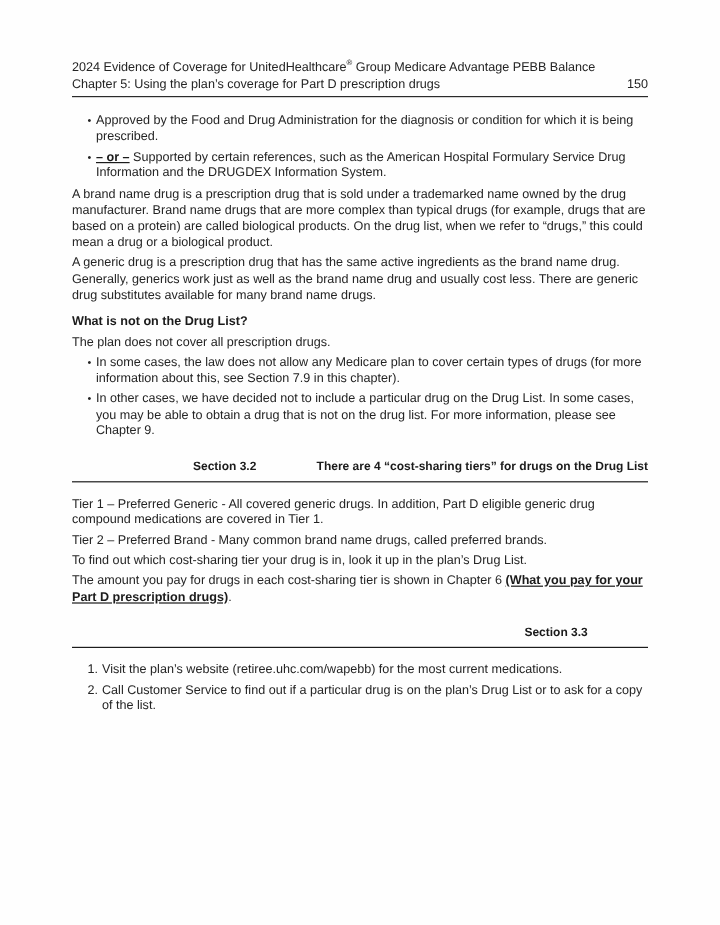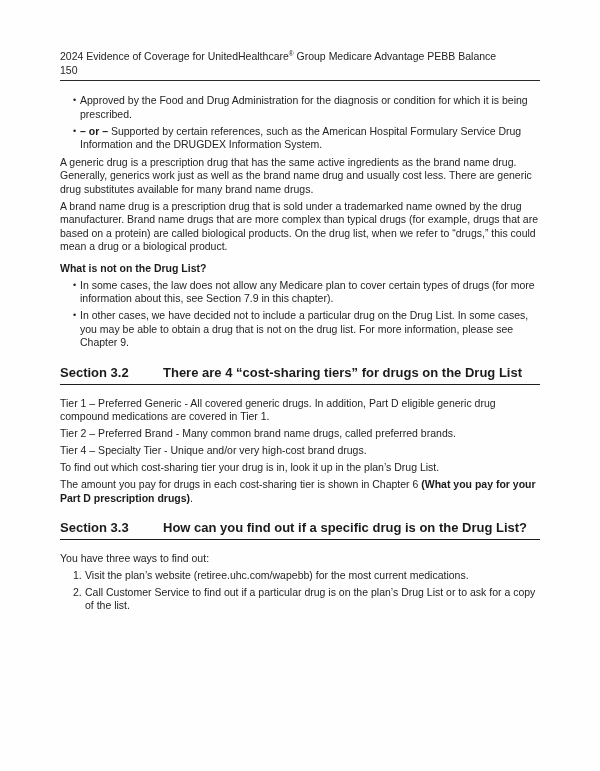--- a/index.html
+++ b/index.html
@@ -64,90 +64,90 @@
     margin-left: 13px;
     margin-bottom: 3px;
   }
   .snum { flex: 0 0 12px; }
   .stxt { flex: 1; }
   
   .section-head {
     display: flex;
     align-items: baseline;
     font-weight: bold;
-    font-size: 13px;
+    font-size: 10px;
     line-height: 14px;
     color: #1b1b1b;
     border-bottom: 1.5px solid #1c1c1c;
     padding-bottom: 4px;
     margin-top: 16px;
     margin-bottom: 12px;
+    justify-content: flex-end;
   }
   .section-label { flex: 0 0 103px; }
-  b { color: #1b1b1b; }
+  b { color: #1b1b1b; text-decoration: underline; }
 </style>
 </head>
 <body>
 
 <div class="page">
 
   <header>
     <div class="hdr-title"><span>2024 Evidence of Coverage for UnitedHealthcare</span><span class="reg-mark">®</span><span> Group Medicare Advantage PEBB Balance</span></div>
     <div class="hdr-row">
+      <span>Chapter 5: Using the plan’s coverage for Part D prescription drugs</span>
       <span>150</span>
     </div>
     <hr class="hdr-rule">
   </header>
 
   <main>
 
     <div class="blist">
       <div class="bullet-row">
         <span class="bmark">•</span>
         <span class="btxt">Approved by the Food and Drug Administration for the diagnosis or condition for which it is being prescribed.</span>
       </div>
       <div class="bullet-row">
         <span class="bmark">•</span>
         <span class="btxt"><b>– or –</b><span> Supported by certain references, such as the American Hospital Formulary Service Drug Information and the DRUGDEX Information System.</span></span>
       </div>
     </div>
 
+    <p>A brand name drug is a prescription drug that is sold under a trademarked name owned by the drug manufacturer. Brand name drugs that are more complex than typical drugs (for example, drugs that are based on a protein) are called biological products. On the drug list, when we refer to “drugs,” this could mean a drug or a biological product.</p>
     <p>A generic drug is a prescription drug that has the same active ingredients as the brand name drug. Generally, generics work just as well as the brand name drug and usually cost less. There are generic drug substitutes available for many brand name drugs.</p>
-    <p>A brand name drug is a prescription drug that is sold under a trademarked name owned by the drug manufacturer. Brand name drugs that are more complex than typical drugs (for example, drugs that are based on a protein) are called biological products. On the drug list, when we refer to “drugs,” this could mean a drug or a biological product.</p>
 
     <p class="bold-head">What is not on the Drug List?</p>
+    <p>The plan does not cover all prescription drugs.</p>
 
     <div class="blist">
       <div class="bullet-row">
         <span class="bmark">•</span>
         <span class="btxt">In some cases, the law does not allow any Medicare plan to cover certain types of drugs (for more information about this, see Section 7.9 in this chapter).</span>
       </div>
       <div class="bullet-row">
         <span class="bmark">•</span>
         <span class="btxt">In other cases, we have decided not to include a particular drug on the Drug List. In some cases, you may be able to obtain a drug that is not on the drug list. For more information, please see Chapter 9.</span>
       </div>
     </div>
 
     <div class="section-head">
       <span class="section-label">Section 3.2</span>
       <span class="section-title">There are 4 “cost-sharing tiers” for drugs on the Drug List</span>
     </div>
 
     <p>Tier 1 – Preferred Generic - All covered generic drugs. In addition, Part D eligible generic drug compound medications are covered in Tier 1.</p>
     <p>Tier 2 – Preferred Brand - Many common brand name drugs, called preferred brands.</p>
-    <p>Tier 4 – Specialty Tier - Unique and/or very high-cost brand drugs.</p>
     <p>To find out which cost-sharing tier your drug is in, look it up in the plan’s Drug List.</p>
     <p><span>The amount you pay for drugs in each cost-sharing tier is shown in Chapter 6 </span><b>(What you pay for your Part D prescription drugs)</b><span>.</span></p>
 
     <div class="section-head">
       <span class="section-label">Section 3.3</span>
-      <span class="section-title">How can you find out if a specific drug is on the Drug List?</span>
     </div>
 
-    <p>You have three ways to find out:</p>
 
     <div>
       <div class="step-row">
         <span class="snum">1.</span>
         <span class="stxt">Visit the plan’s website (retiree.uhc.com/wapebb) for the most current medications.</span>
       </div>
       <div class="step-row">
         <span class="snum">2.</span>
         <span class="stxt">Call Customer Service to find out if a particular drug is on the plan’s Drug List or to ask for a copy of the list.</span>
       </div>

